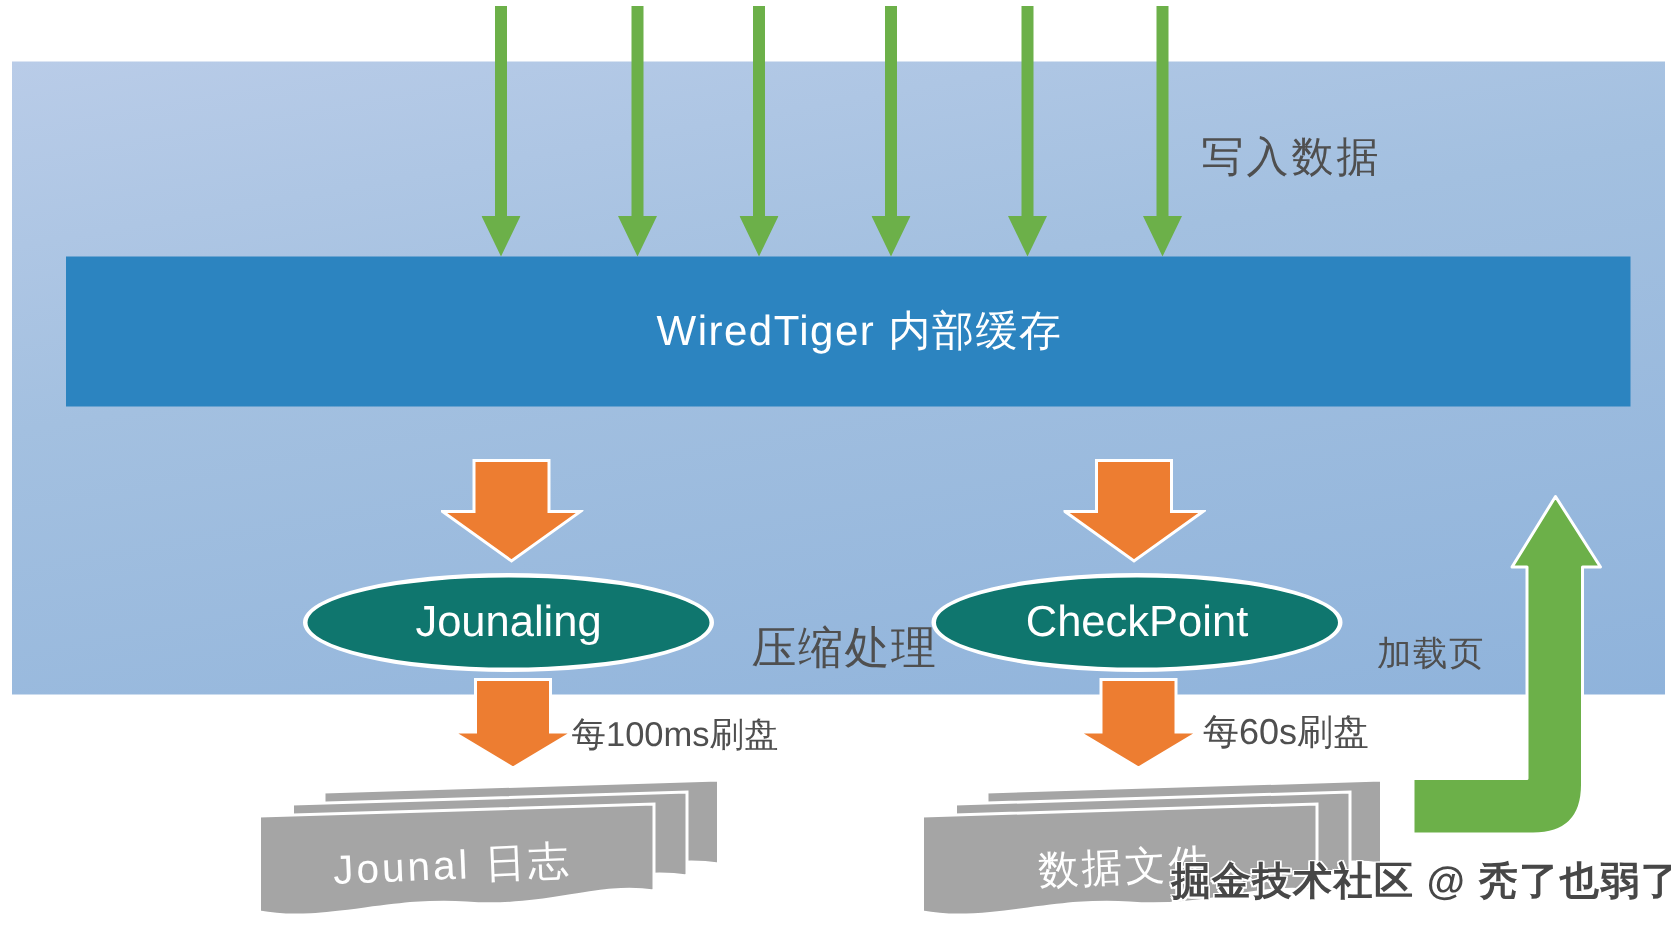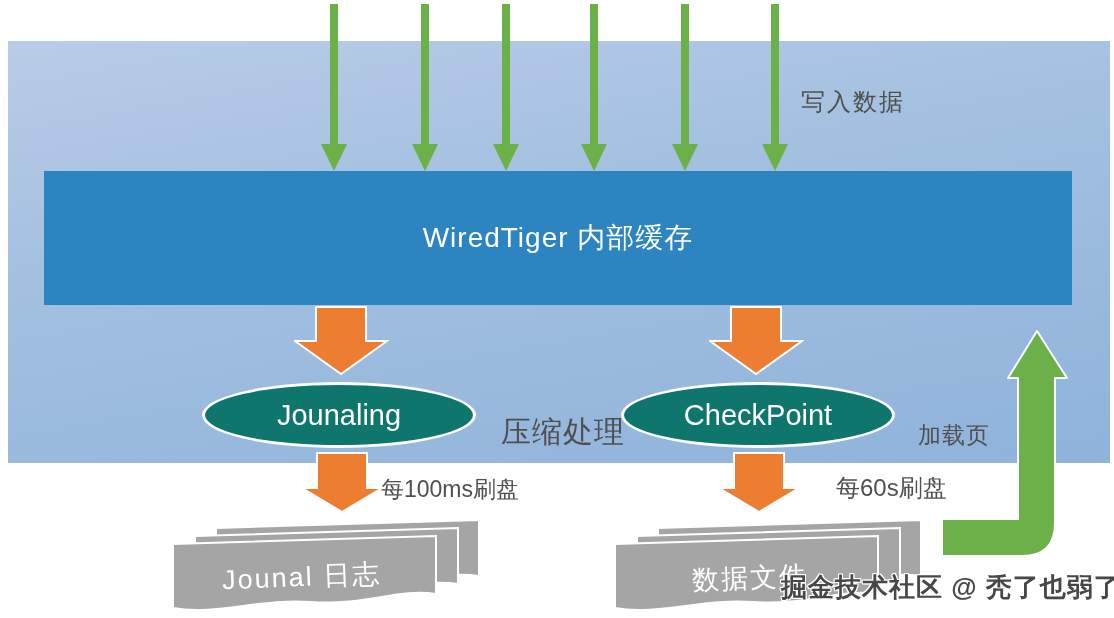--- a/index.html
+++ b/index.html
@@ -5,30 +5,30 @@
   html,body{margin:0;padding:0;background:#ffffff;}
   .canvas{
     position:relative;width:1114px;height:618px;background:#ffffff;overflow:hidden;
     font-family:"Liberation Sans","DejaVu Sans",sans-serif;
   }
   .panel{
     position:absolute;left:8px;top:41px;width:1102px;height:422px;
     background:linear-gradient(170deg,#b9cce8 0%,#a3c0e0 40%,#8fb3db 100%);
   }
   .cache-bar{
-    position:absolute;left:44px;top:171px;width:1028px;height:134px;
-    background:#2c84c0;display:flex;align-items:center;justify-content:center;
+    position:absolute;left:44px;top:171px;width:1028px;height:100px;
+    background:#2c84c0;display:flex;align-items:center;justify-content:center;padding-left:15px;
   }
   .cache-bar span{color:#ffffff;font-size:28px;letter-spacing:1px;}
   .lbl{position:absolute;color:#4f4f4f;white-space:nowrap;}
-  .lbl-write{left:801px;top:86px;font-size:24px;letter-spacing:2px;}
+  .lbl-write{left:801px;top:86px;font-size:28px;letter-spacing:2px;}
   .lbl-compress{left:501px;top:412px;font-size:30px;letter-spacing:1px;}
   .lbl-load{left:918px;top:420px;font-size:23px;letter-spacing:1px;}
   .lbl-jflush{left:381px;top:474px;font-size:23px;text-align:right;}
-  .lbl-dflush{left:836px;top:472px;font-size:24px;}
+  .lbl-dflush{left:802px;top:472px;font-size:24px;}
   .ellipse{
     position:absolute;width:274px;height:66px;border-radius:50%;
     background:#0f766e;border:3px solid #ffffff;box-sizing:border-box;
     display:flex;align-items:center;justify-content:center;
   }
   .ellipse span{color:#ffffff;font-size:29px;}
   .ellipse-journaling{left:202px;top:382px;}
   .ellipse-checkpoint{left:621px;top:382px;text-align:center;}
   .abs{position:absolute;}
   .doc-text{

